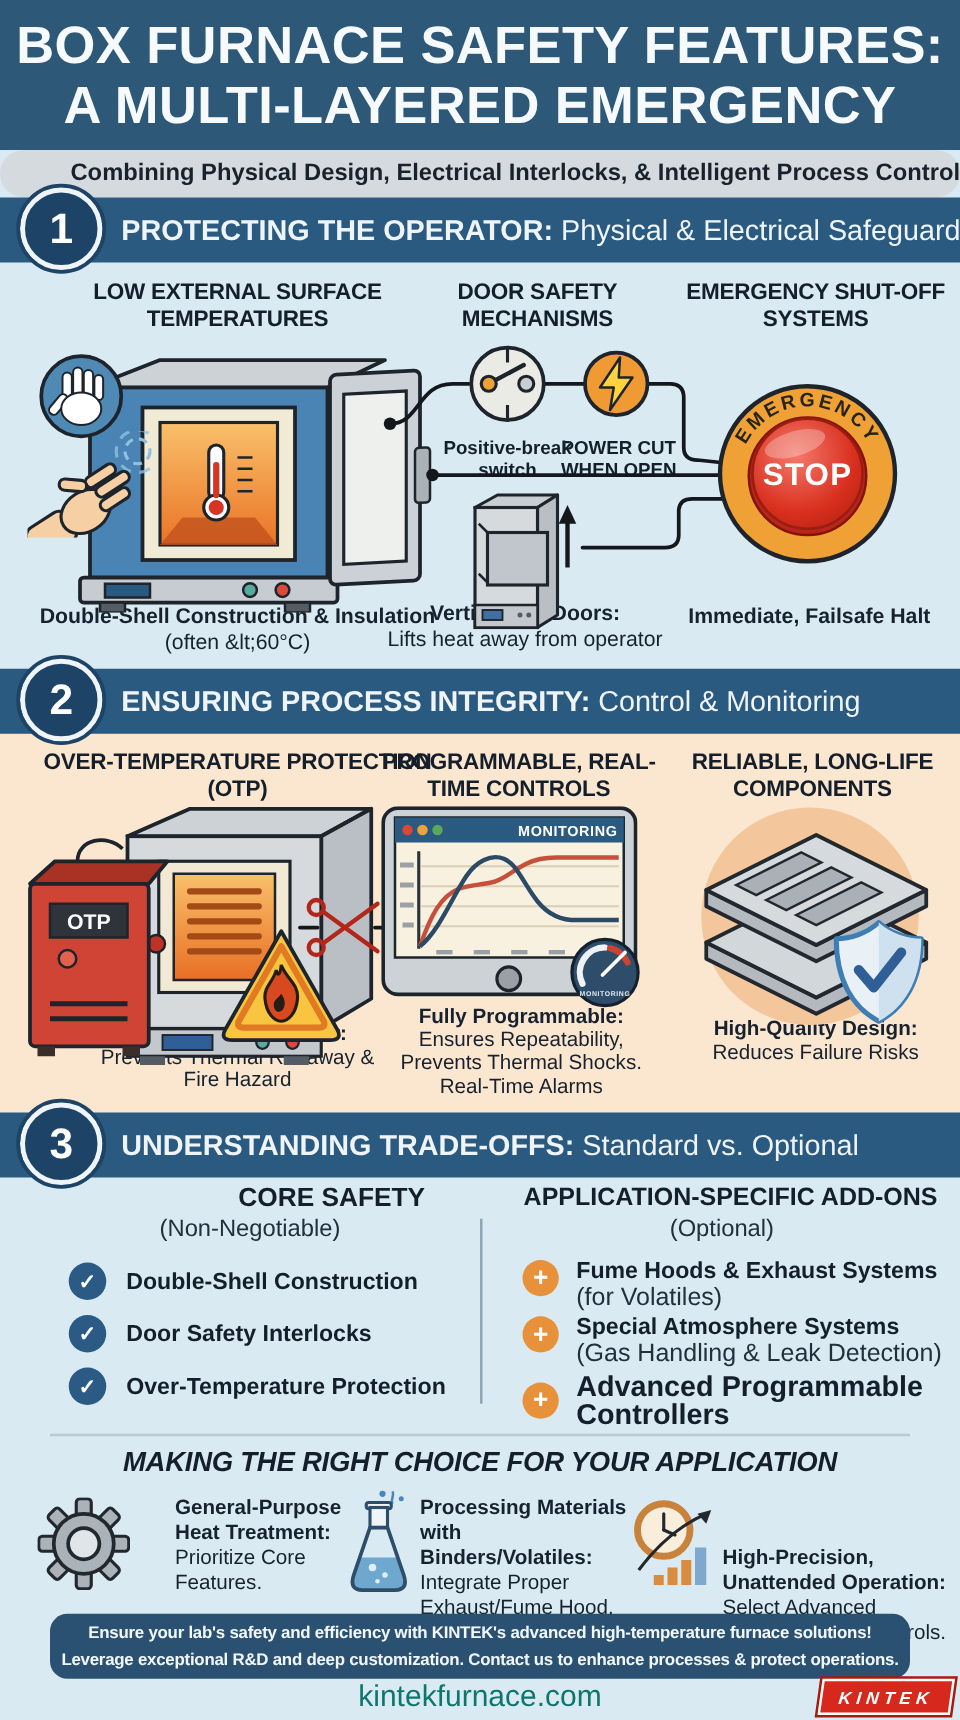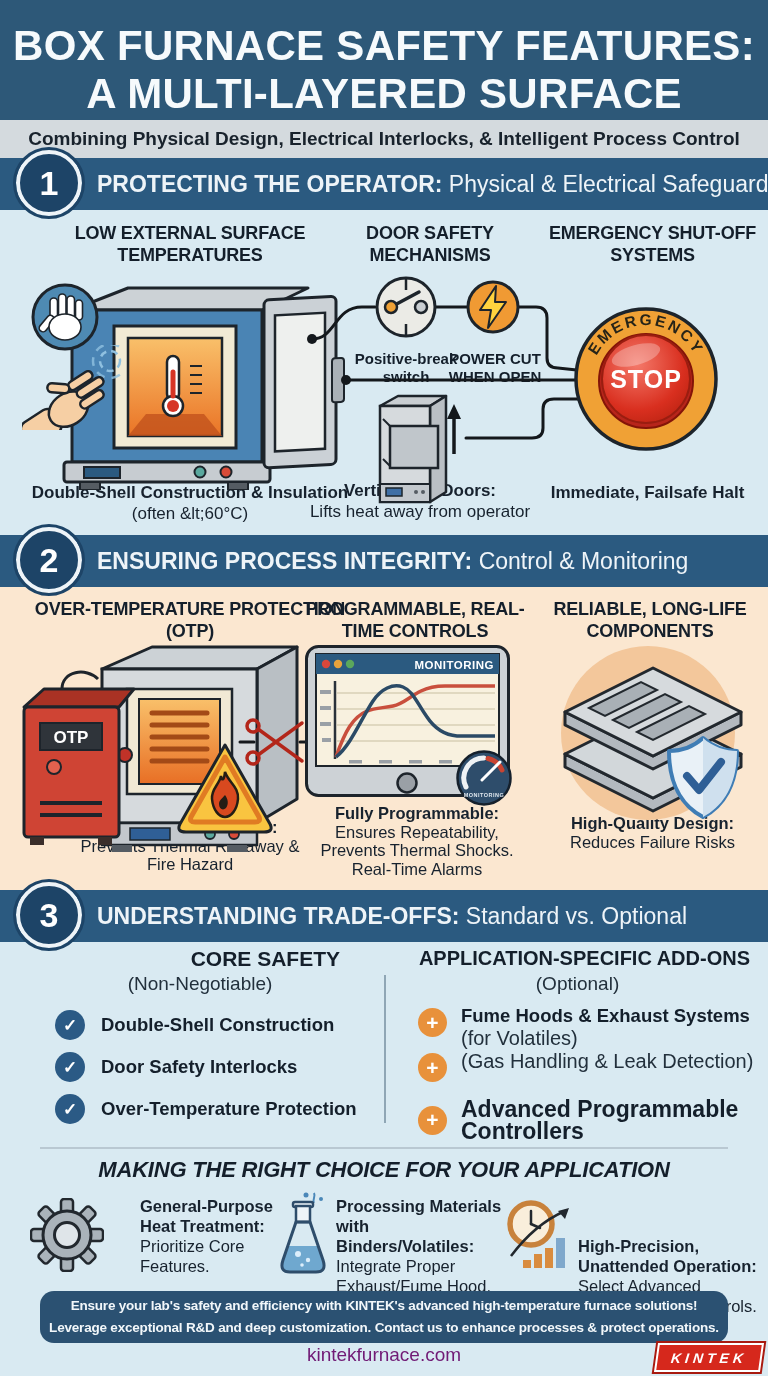--- a/index.html
+++ b/index.html
@@ -2,23 +2,23 @@
 <html><head>
 <meta charset="utf-8">
 <style>
   html,body{margin:0;padding:0;background:#eef2f5;}
   .page{position:relative;width:768px;height:1376px;overflow:hidden;
         font-family:"Liberation Sans",sans-serif;background:#d9eaf2;color:#17222e;}
   .abs{position:absolute;}
   
   .hdr{left:0;top:0;width:768px;height:120px;background:#2d5878;}
   .hdr-title{width:768px;text-align:center;color:#f6fafc;font-weight:700;
-             font-size:42px;line-height:48px;padding-top:22px;letter-spacing:.3px;}
-  .subbar{left:0;top:120px;width:768px;height:38px;background:#d4dade;text-align:center;
-          font-weight:700;font-size:19px;line-height:38px;color:#18222c;}
+             font-size:42px;line-height:48px;padding-top:12px;letter-spacing:.3px;}
+  .subbar{left:0;top:120px;width:768px;height:38px;background:#d4dade;text-align:right;
+          font-weight:700;font-size:19px;line-height:38px;color:#18222c;border-radius:19px;}
   
   .banner{left:0;width:768px;height:52px;background:#2b5a80;color:#eef4f8;z-index:5;}
   .banner .txt{margin-left:97px;line-height:52px;font-size:23px;white-space:nowrap;}
   .banner .txt b{font-weight:700;}
   .numcircle{position:absolute;left:16px;top:-8px;width:58px;height:58px;border-radius:50%;
              background:#1d4467;border:4px solid #eef4f8;outline:3px solid #1d4467;
              color:#fff;font-weight:700;font-size:34px;display:flex;align-items:center;justify-content:center;}
   
   .sec1bg{left:0;top:210px;width:768px;height:325px;background:#d9eaf2;}
   .sec2bg{left:0;top:587px;width:768px;height:303px;background:#fbe7d0;}
@@ -44,34 +44,34 @@
   .hdiv{height:2px;background:#b9c8d2;}
   
   .choice-h{font-weight:700;font-size:22px;text-align:center;width:768px;color:#141f2b;letter-spacing:-.2px;font-style:italic;}
   .choice-t{font-size:16.5px;line-height:20px;color:#17222e;}
   .choice-t b{font-weight:700;}
   
   .cta{left:40px;top:1291px;width:688px;height:52px;background:#2b5172;border-radius:14px;
        color:#f2f7fa;text-align:center;font-weight:700;font-size:13.5px;line-height:22px;
        padding-top:4px;box-sizing:border-box;letter-spacing:-.2px;}
   .cta div{white-space:nowrap;}
-  .url{left:0;top:1344px;width:768px;text-align:center;font-size:19px;color:#701a75;}
+  .url{left:0;top:1344px;width:768px;text-align:center;font-size:24px;color:#0f766e;}
   .logo{right:6px;top:1343px;width:102px;height:25px;background:#d6281c;border:2px solid #fff;
         box-shadow:0 0 0 2px #a81a10;transform:skewX(-8deg);display:flex;align-items:center;justify-content:center;}
   .logo span{color:#fff;font-weight:700;font-style:italic;font-size:14px;letter-spacing:4px;transform:skewX(2deg);}
 </style>
 </head>
 <body>
 
 <div class="page">
 
   <header class="abs hdr">
     <div class="hdr-title">
       <div>BOX FURNACE SAFETY FEATURES:</div>
-      <div>A MULTI-LAYERED SURFACE</div>
+      <div>A MULTI-LAYERED EMERGENCY</div>
     </div>
   </header>
   <div class="abs subbar">
     <span>Combining Physical Design, Electrical Interlocks, &amp; Intelligent Process Control</span>
   </div>
 
   <div class="abs sec1bg"></div>
   <div class="abs sec2bg"></div>
   <div class="abs sec3bg"></div>
 
@@ -394,20 +394,21 @@
   <div class="abs" style="left:418px;top:1005px;display:flex;gap:14px;">
     <div class="badge plus" style="margin-top:3px;">+</div>
     <div style="width:300px;">
       <div class="item-bold">Fume Hoods &amp; Exhaust Systems</div>
       <div class="item-sub">(for Volatiles)</div>
     </div>
   </div>
   <div class="abs" style="left:418px;top:1050px;display:flex;gap:14px;">
     <div class="badge plus" style="margin-top:3px;">+</div>
     <div style="width:305px;">
+      <div class="item-bold">Special Atmosphere Systems</div>
       <div class="item-sub">(Gas Handling &amp; Leak Detection)</div>
     </div>
   </div>
   <div class="abs" style="left:418px;top:1098px;display:flex;align-items:center;gap:14px;">
     <div class="badge plus">+</div>
     <div class="item-bold" style="width:305px;font-size:23px;">Advanced Programmable Controllers</div>
   </div>
 
   <div class="abs hdiv" style="left:40px;top:1147px;width:688px;"></div>
 

